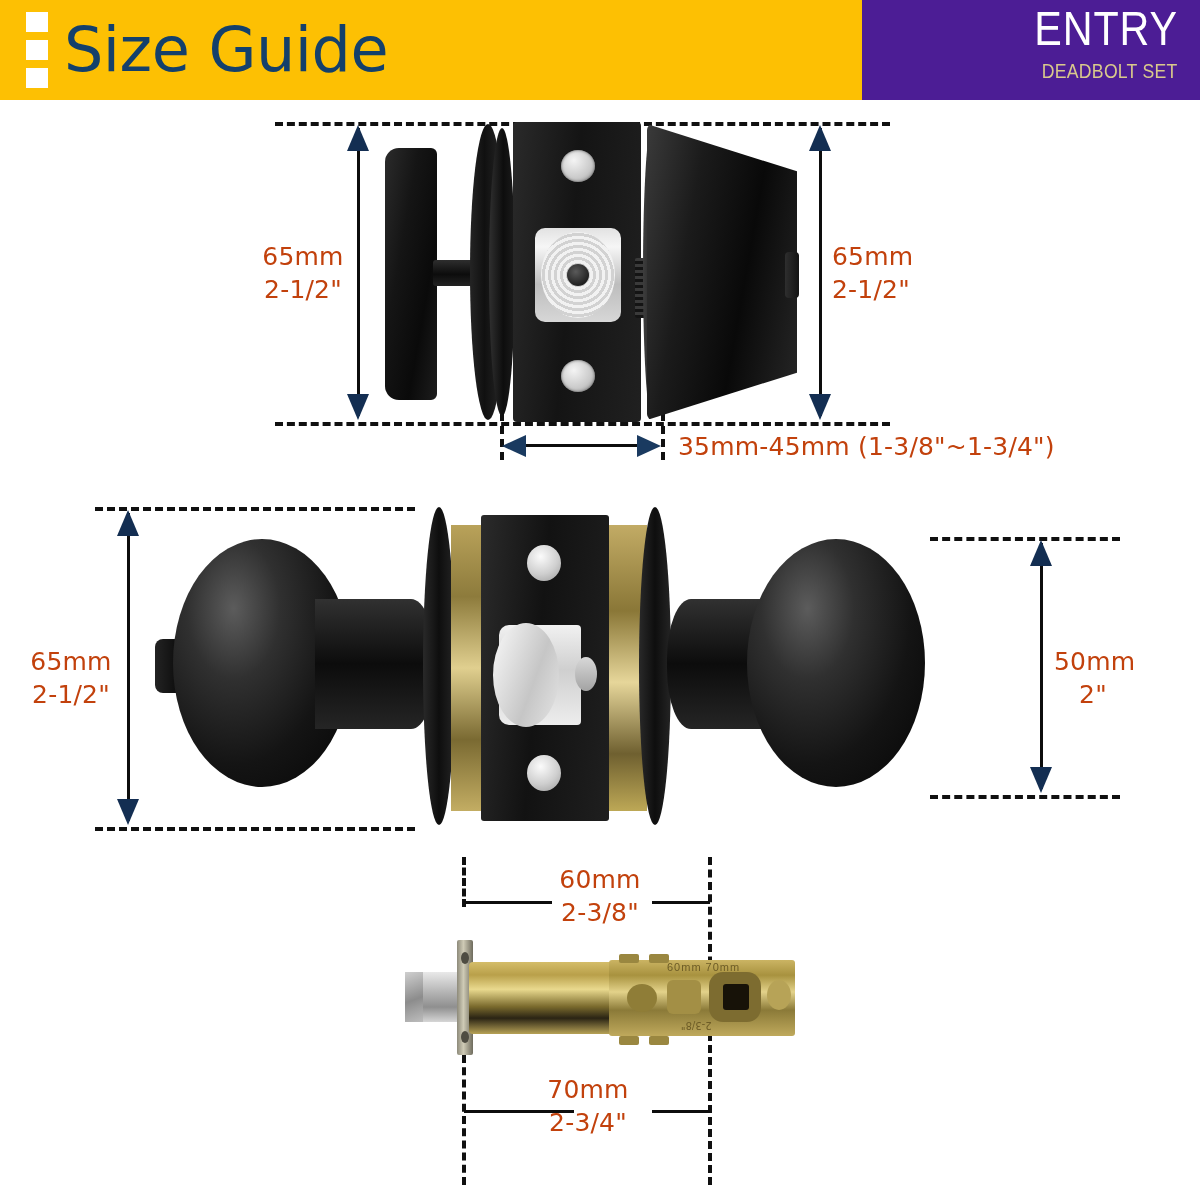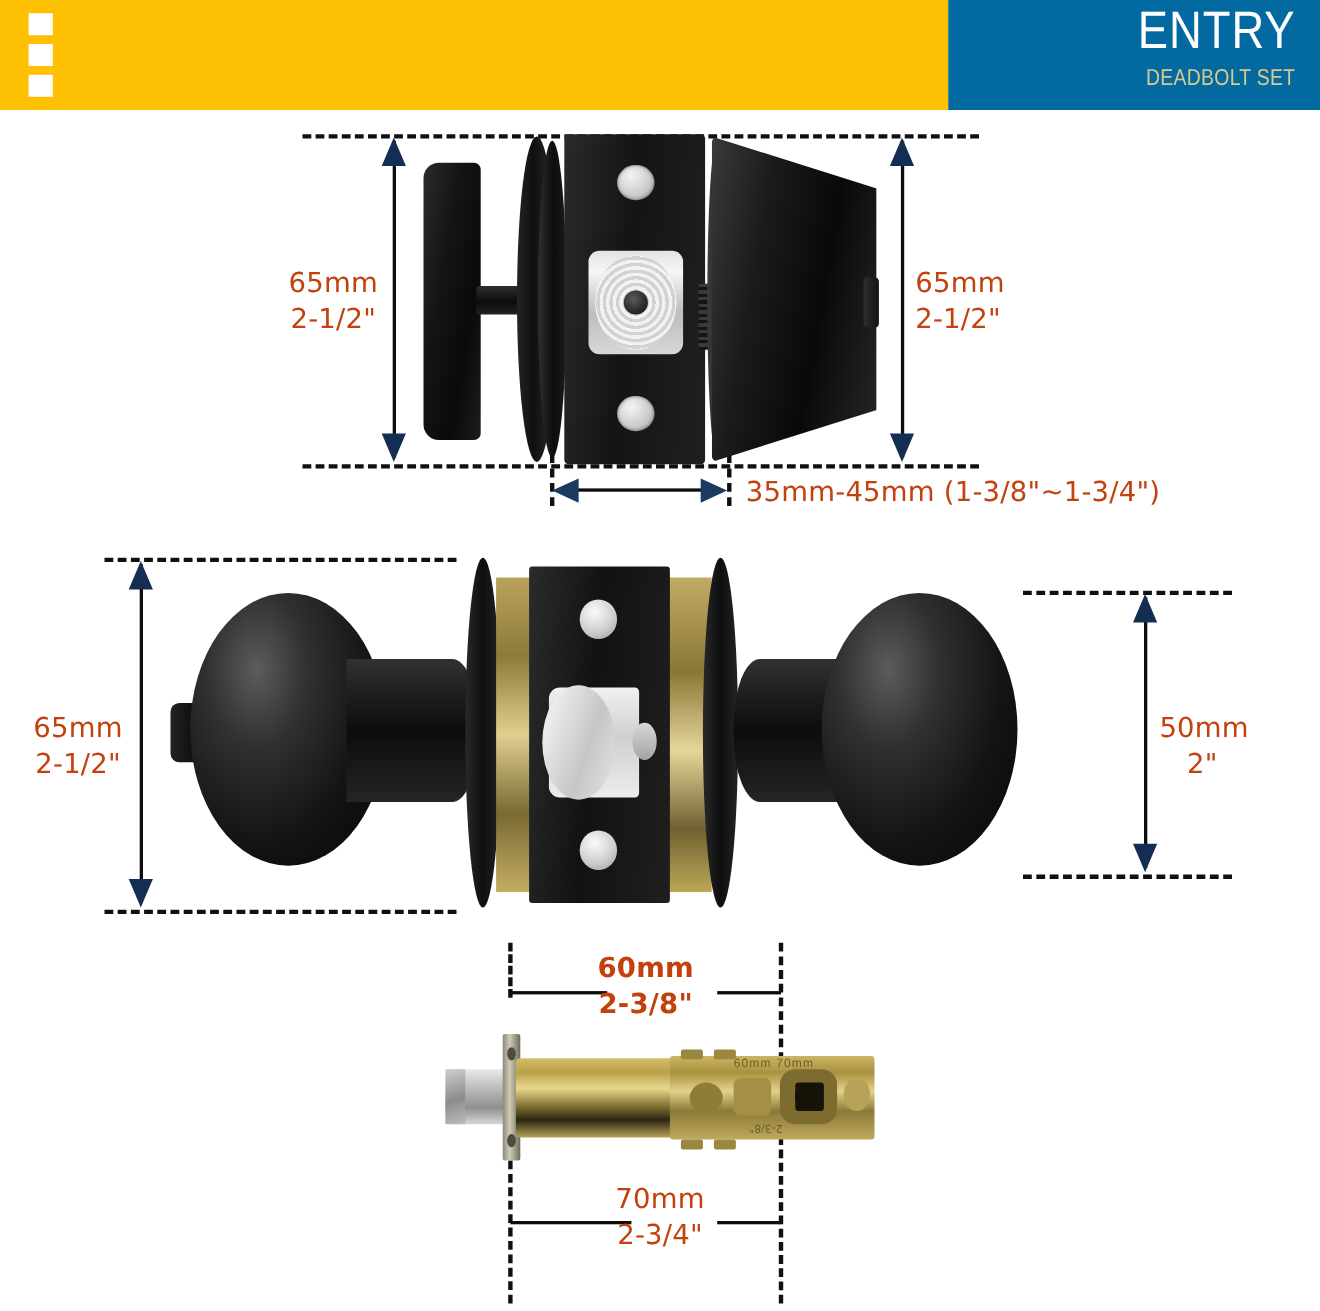--- a/index.html
+++ b/index.html
@@ -54,21 +54,21 @@
     letter-spacing: -0.5px;
     color: #14406B;
     line-height: 88px;
     white-space: nowrap;
   }
   #header-navy {
     position: absolute;
     left: 862px; top: 0;
     width: 338px;
     height: 100px;
-    background: #0369a1;
+    background: #4c1d95;
   }
   #entry-label {
     position: absolute;
     right: 22px;
     top: 2px;
     font-family: "Liberation Sans Narrow", "Liberation Sans", sans-serif;
     font-size: 48px;
     font-weight: 400;
     letter-spacing: 1px;
     color: #ffffff;
@@ -419,20 +419,21 @@
 </head>
 <body>
 
 <div id="header">
   <div id="header-yellow">
     <div id="dot-stack">
       <div class="dot-square"></div>
       <div class="dot-square"></div>
       <div class="dot-square"></div>
     </div>
+    <div id="size-guide-title">Size Guide</div>
   </div>
   <div id="header-navy">
     <div id="entry-label">ENTRY</div>
     <div id="deadbolt-label">DEADBOLT SET</div>
   </div>
 </div>
 
 <div id="section-deadbolt">
 
   <div class="dash-h" style="left:275px; top:22px; width:615px;"></div>
@@ -523,31 +524,31 @@
     <div class="kb-knob" id="kb-knob-right"></div>
   </div>
 </div>
 
 <div id="section-latch">
 
   <div class="dash-v" style="left:462px; top:12px; height:50px;"></div>
   <div class="dash-v" style="left:708px; top:12px; height:120px;"></div>
   <div class="solid-h" style="left:464px; top:56px; width:88px;"></div>
   <div class="solid-h" style="left:652px; top:56px; width:58px;"></div>
-  <div class="dim-label" style="left:532px; top:18px; width:110px;font-weight:bold;">
+  <div class="dim-label" style="left:545px; top:18px; width:110px;">
     <div>60mm</div>
     <div>2-3/8"</div>
   </div>
 
   <div class="dash-v" style="left:462px; top:210px; height:130px;"></div>
   <div class="dash-v" style="left:708px; top:128px; height:212px;"></div>
 
   <div class="solid-h" style="left:464px; top:265px; width:110px;"></div>
   <div class="solid-h" style="left:652px; top:265px; width:58px;"></div>
-  <div class="dim-label" style="left:545px; top:228px; width:110px;">
+  <div class="dim-label" style="left:533px; top:228px; width:110px;">
     <div>70mm</div>
     <div>2-3/4"</div>
   </div>
 
   <div id="lt-art">
     <div id="lt-bolt"></div>
     <div id="lt-bolt-bevel"></div>
     <div id="lt-facepl"></div>
     <div class="lt-fp-screw" id="lt-fp-screw-top"></div>
     <div class="lt-fp-screw" id="lt-fp-screw-bot"></div>

